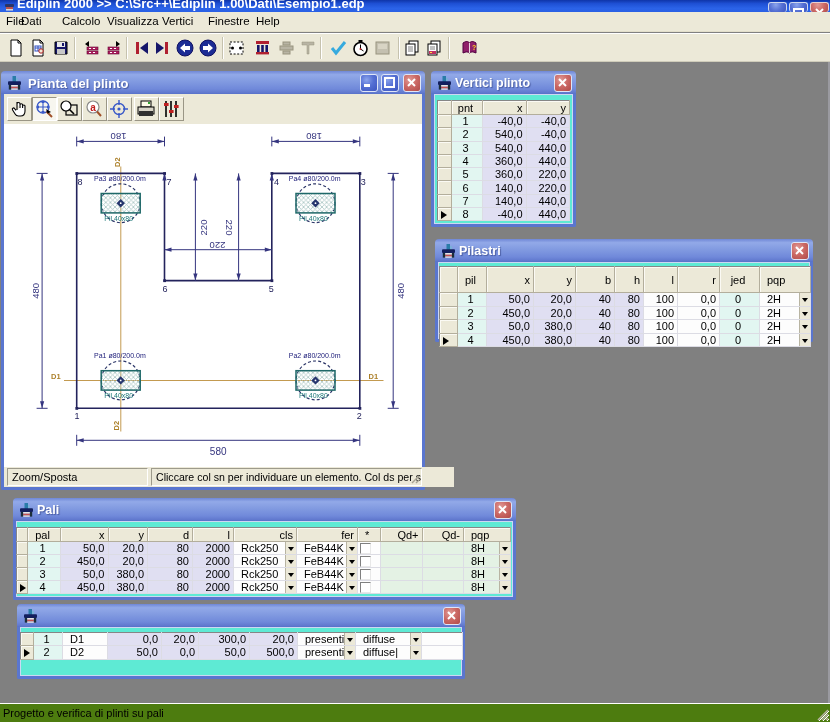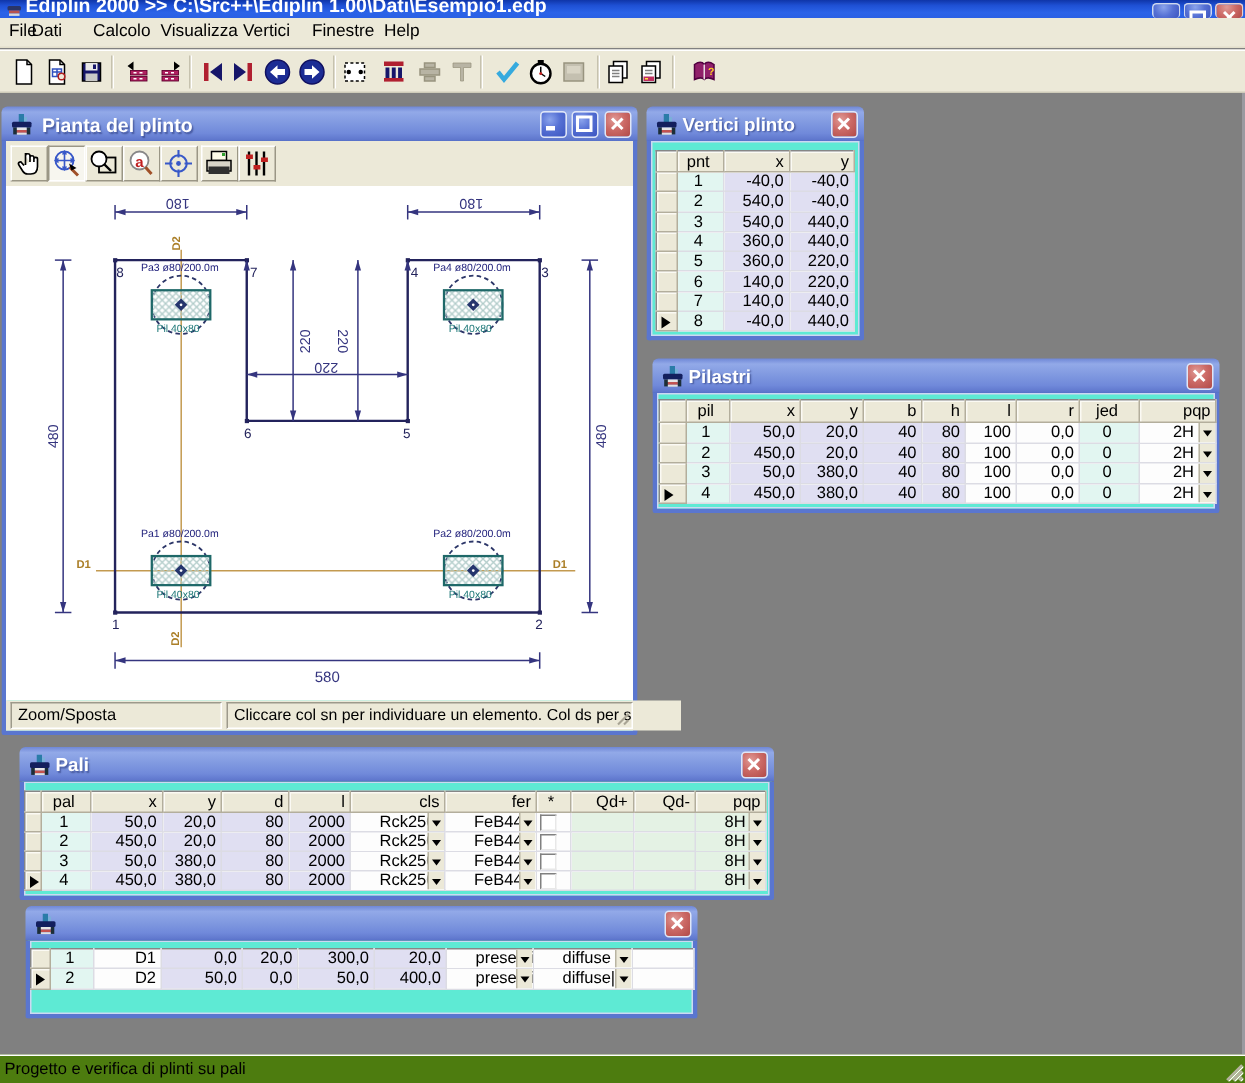--- a/index.html
+++ b/index.html
@@ -32,21 +32,21 @@
 table.grid{position:absolute;border-collapse:collapse;table-layout:fixed;font-size:11px;color:#000;
  border:1px solid #868686;background:#fff}
 .grid td{padding:0 3px 0 0;overflow:hidden;white-space:nowrap;border-right:1px solid #dcdce4;border-bottom:1px solid #dcdce4;text-align:right;font-size:11px;line-height:12px}
 .grid td.hd{background:#ece9d8;border-right:1px solid #b3ae9c;border-bottom:1px solid #b3ae9c;box-shadow:inset 1px 1px 0 #fbfaf4}
 .grid td.sel{background:#ece9d8;border-right:1px solid #b3ae9c;border-bottom:1px solid #b3ae9c;padding:0;box-shadow:inset 1px 1px 0 #fbfaf4}
 .cyan{background:#e2f6f1}
 .lav{background:#e0dff2}
 .wht{background:#fdfdfd}
 .grn{background:#e4f2e4}
 .grid td.ctr{text-align:center}
-.grid td.lft{text-align:right;padding-left:19px}
+.grid td.lft{text-align:left;padding-left:7px}
 .mark{width:0;height:0;border-left:6px solid #000;border-top:4px solid transparent;border-bottom:4px solid transparent;margin:2px auto 0 3px}
 .dd{position:relative;padding-right:14px !important}
 .ddb{position:absolute;right:0;top:0;bottom:0;width:11px;background:#ece9d8;border-left:1px solid #b8b4a2}
 .ddb:after{content:"";position:absolute;left:2px;top:5px;border-top:4px solid #000;border-left:3px solid transparent;border-right:3px solid transparent}
 .cbx{width:11px;height:11px;background:#fff;border:1px solid #808080;border-right-color:#e8e8e8;border-bottom-color:#e8e8e8;margin:1px 0 0 2px}
 
 .pbtn{position:absolute;top:0;width:25px;height:24px;background:#ece9d8;border:1px solid #ece9d8;
  border-top-color:#fff;border-left-color:#fff;border-right-color:#9a9685;border-bottom-color:#9a9685}
 .pbtn.on{background:#f7f6ef;border-top-color:#9a9685;border-left-color:#9a9685;border-right-color:#fff;border-bottom-color:#fff}
 .panel{position:absolute;background:#ece9d8;border:1px solid #9d9a8b;border-right-color:#fff;border-bottom-color:#fff;font-size:11px;color:#000;padding:2px 0 0 4px;white-space:nowrap;overflow:hidden}
@@ -562,21 +562,21 @@
       <col style="width:47px">
       <col style="width:42px">
       <col style="width:39px">
       <col style="width:29px">
       <col style="width:34px">
       <col style="width:42px">
       <col style="width:40px">
       <col style="width:51px">
     </colgroup>
 <tbody>
-      <tr style="height:15px">
+      <tr style="height:26px">
         <td class="sel"></td>
         <td class="hd ctr">pil</td>
         <td class="hd">x</td>
         <td class="hd">y</td>
         <td class="hd">b</td>
         <td class="hd">h</td>
         <td class="hd">l</td>
         <td class="hd">r</td>
         <td class="hd ctr">jed</td>
         <td class="hd lft">pqp</td>
@@ -802,19 +802,19 @@
       </tr>
 <tr style="height:13.3px">
         <td class="sel">
           <div class="mark"></div>
         </td>
         <td class="cyan ctr">2</td>
         <td class="wht lft">D2</td>
         <td class="lav">50,0</td>
         <td class="lav">0,0</td>
         <td class="lav">50,0</td>
-        <td class="lav">400,0</td>
+        <td class="lav">500,0</td>
         <td class="wht lft dd">presenti<span class="ddb"></span></td>
         <td class="wht lft dd">diffuse|<span class="ddb"></span></td>
         <td class="wht"></td>
       </tr>
 </tbody>
   </table>
 
 </body></html>

